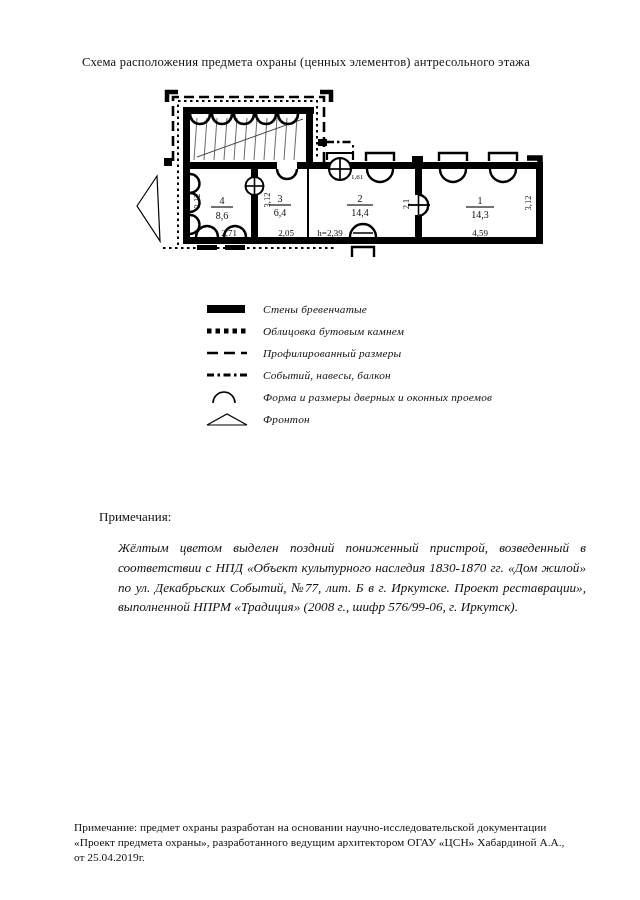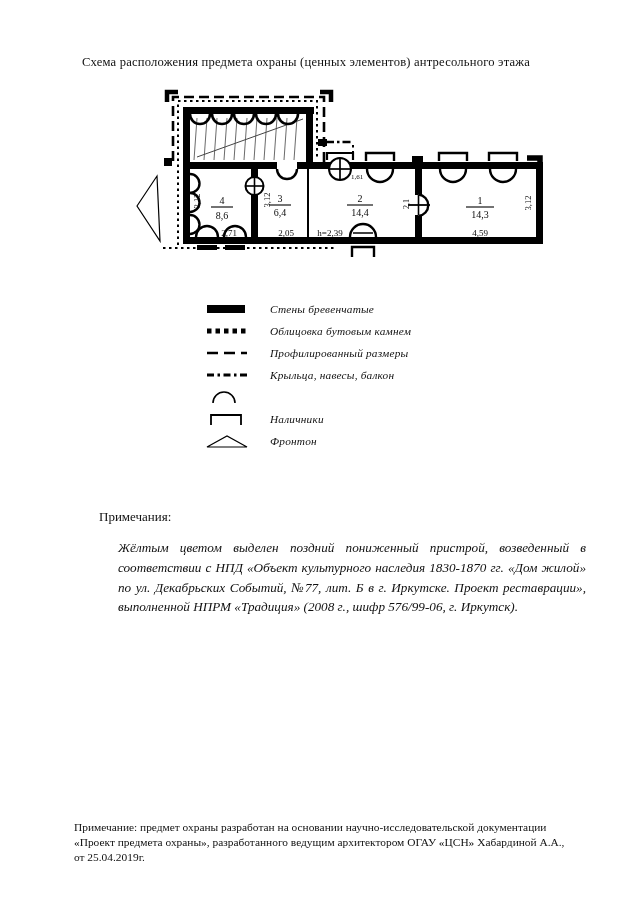--- a/index.html
+++ b/index.html
@@ -9,21 +9,21 @@
   }
   .page-title{
     position:absolute;top:55px;left:0;width:612px;text-align:center;
     font-size:12.6px;letter-spacing:.2px;
   }
   .plan-svg{position:absolute;left:125px;top:84px;width:432px;height:178px;}
   .plan-svg text{font-family:"Liberation Serif",serif;fill:#0b0b0b;}
   .legend{position:absolute;left:205px;top:298px;}
   .legend-row{display:flex;align-items:center;height:22px;}
   .legend-sym{width:58px;flex:0 0 58px;display:flex;align-items:center;}
-  .legend-label{font-style:italic;font-size:11.3px;white-space:nowrap;letter-spacing:.2px;margin-left:7px;}
+  .legend-label{font-style:italic;font-size:11.3px;white-space:nowrap;letter-spacing:.2px;}
   .notes{position:absolute;left:99px;top:509px;width:489px;}
   .notes-heading{font-size:13px;}
   .notes-body{
     font-style:italic;font-size:13.2px;line-height:1.5;text-align:justify;
     margin:13px 0 0 19px;width:468px;
   }
   .footer-note{
     position:absolute;left:74px;top:820px;width:494px;
     font-size:11.4px;line-height:1.32;text-align:left;
   }
@@ -199,36 +199,29 @@
         </svg>
     </div>
     <div class="legend-label">Профилированный размеры</div>
   </div>
   <div class="legend-row">
     <div class="legend-sym">
       <svg width="44" height="16">
           <line x1="2" y1="8" x2="42" y2="8" stroke="#000" stroke-width="3.2" stroke-dasharray="7 3.5 2.5 3.5"></line>
         </svg>
     </div>
-    <div class="legend-label">Крыльца, навесы, балкон</div>
+    <div class="legend-label">Событий, навесы, балкон</div>
   </div>
   <div class="legend-row">
     <div class="legend-sym">
       <svg width="44" height="16">
           <path d="M 8,14 A 11 11 0 0 1 30,14" fill="none" stroke="#000" stroke-width="1.6"></path>
         </svg>
     </div>
-  </div>
-  <div class="legend-row">
-    <div class="legend-sym">
-      <svg width="44" height="16">
-          <path d="M 6,14 V 4 H 36 V 14" fill="none" stroke="#000" stroke-width="1.8"></path>
-        </svg>
-    </div>
-    <div class="legend-label">Наличники</div>
+    <div class="legend-label">Форма и размеры дверных и оконных проемов</div>
   </div>
   <div class="legend-row">
     <div class="legend-sym">
       <svg width="44" height="16">
           <polygon points="2,14 22,3 42,14" fill="none" stroke="#000" stroke-width="1.2"></polygon>
         </svg>
     </div>
     <div class="legend-label">Фронтон</div>
   </div>
 </div>

